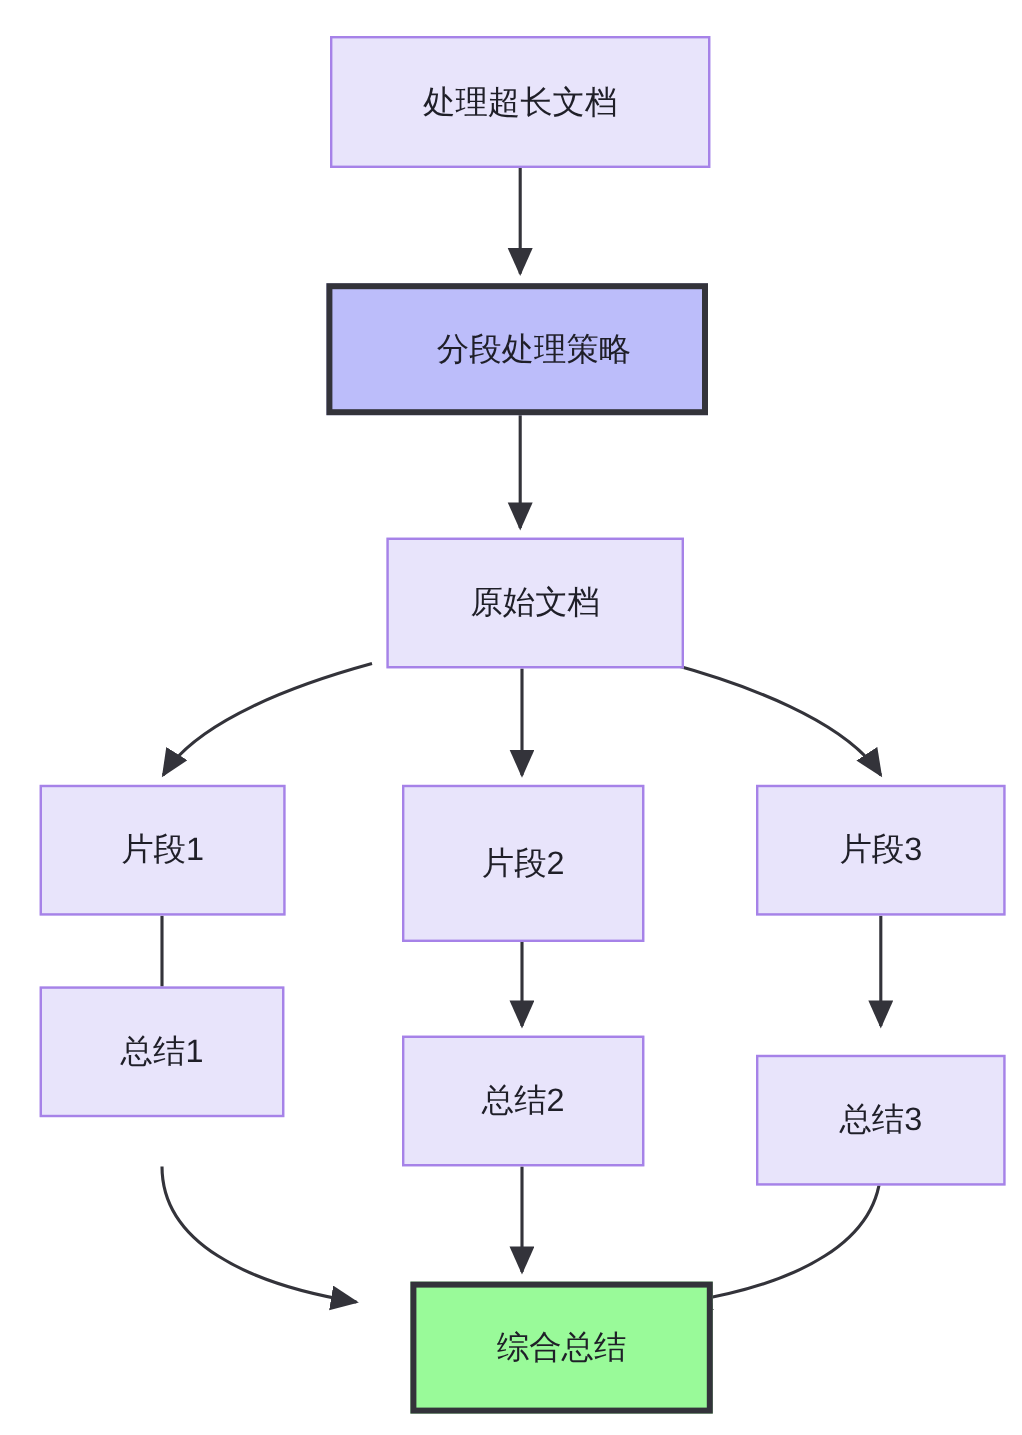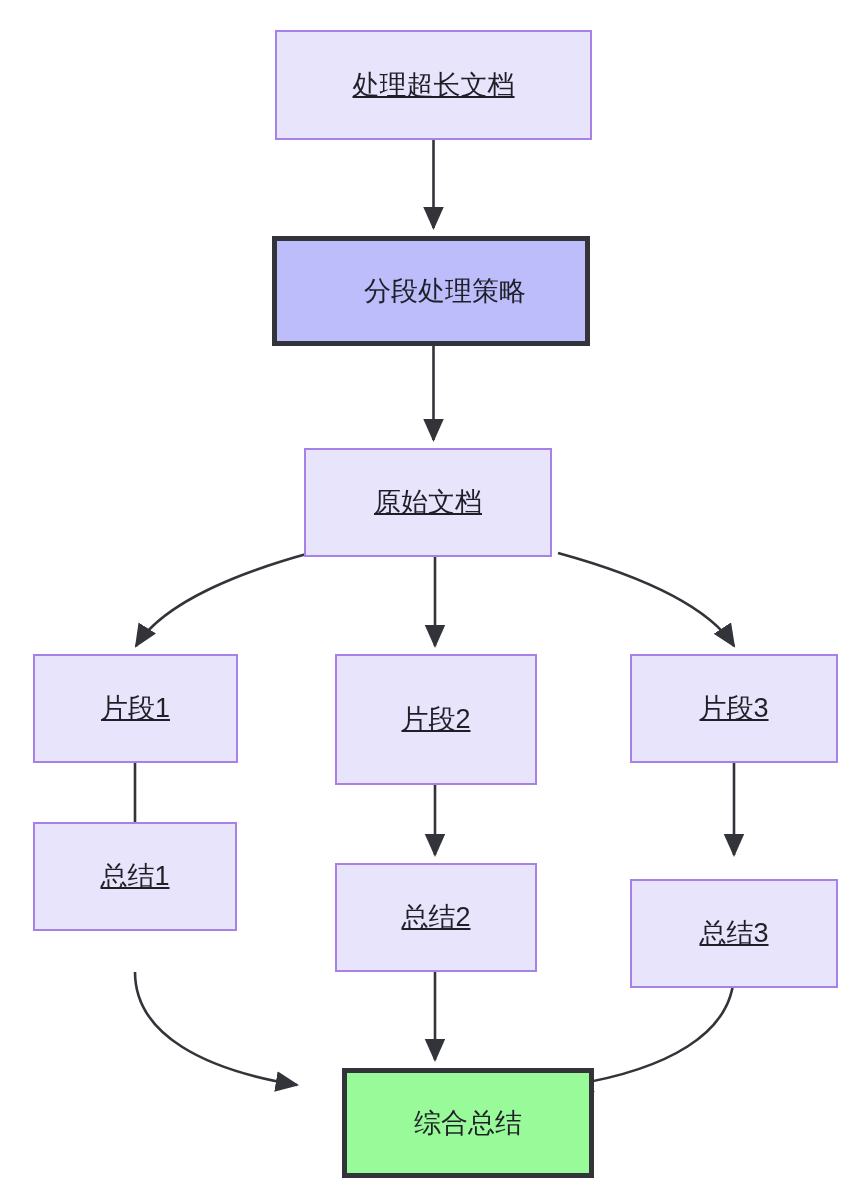--- a/index.html
+++ b/index.html
@@ -37,21 +37,20 @@
   }
   .node-label {
     display: block;
   }
   
   .node.kind-default {
     background: #e8e4fb;
     border: 2px solid #a682e8;
     color: #1f1f28;
     font-size: 27px;
-    text-decoration: underline;
   }
   
   .node.kind-highlight {
     background: #bcbdfa;
     border: 5px solid #33333a;
     color: #1f1f28;
     font-size: 27px;
     padding-left: 28px;
   }
   
@@ -88,21 +87,21 @@
       </g>
   </svg>
 
   <div id="node-group">
       <div class="node kind-default" style="left: 275px; top: 30px; width: 317px; height: 110px;">
         <span class="node-label">处理超长文档</span>
       </div>
       <div class="node kind-highlight" style="left: 272px; top: 236px; width: 318px; height: 110px;">
         <span class="node-label">分段处理策略</span>
       </div>
-      <div class="node kind-default" style="left: 304px; top: 448px; width: 248px; height: 109px;">
+      <div class="node kind-default" style="left: 322px; top: 448px; width: 248px; height: 109px;">
         <span class="node-label">原始文档</span>
       </div>
       <div class="node kind-default" style="left: 33px; top: 654px; width: 205px; height: 109px;">
         <span class="node-label">片段1</span>
       </div>
       <div class="node kind-default" style="left: 335px; top: 654px; width: 202px; height: 131px;">
         <span class="node-label">片段2</span>
       </div>
       <div class="node kind-default" style="left: 630px; top: 654px; width: 208px; height: 109px;">
         <span class="node-label">片段3</span>

